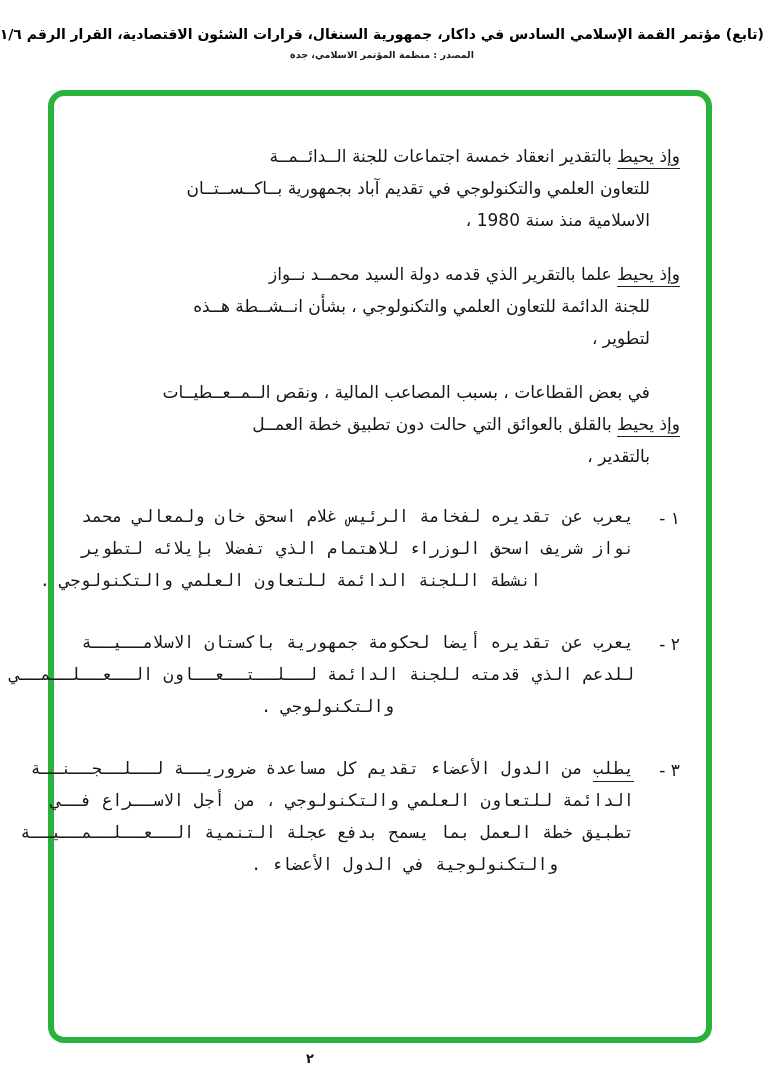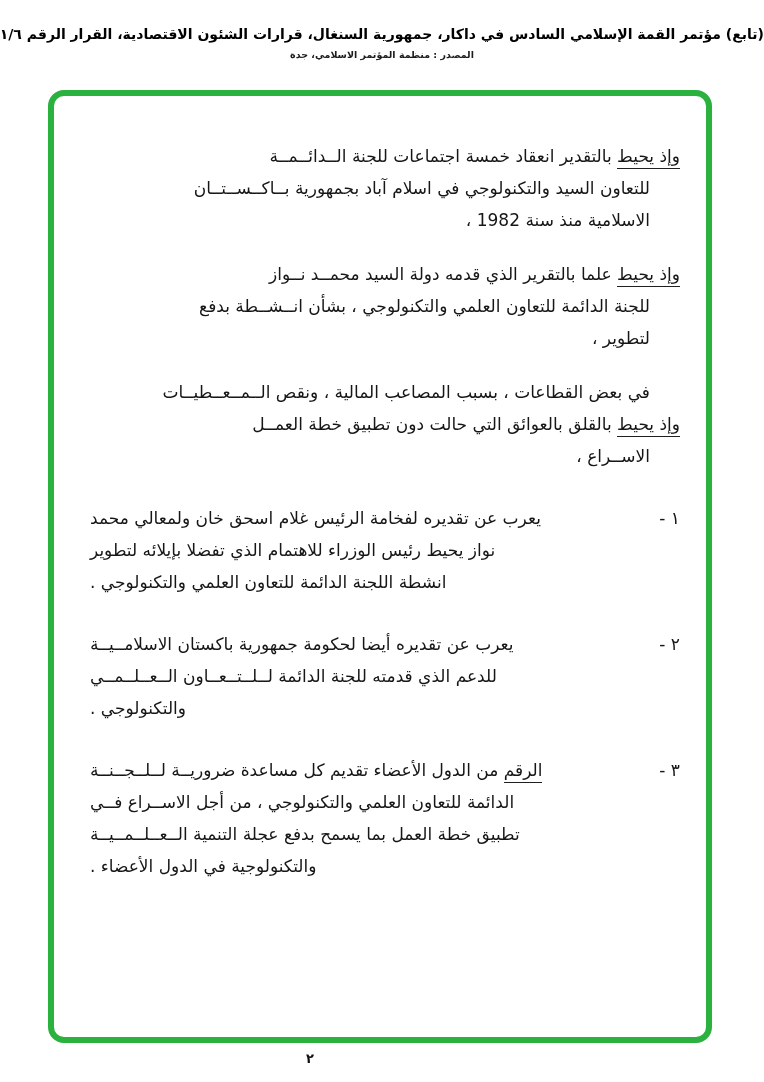--- a/index.html
+++ b/index.html
@@ -50,21 +50,21 @@
   .item {
     position: relative;
     padding-right: 46px;
     margin: 30px 0 22px 0;
   }
   .item .itemhead {
     position: absolute;
     right: 0; top: 0;
     white-space: nowrap;
   }
-  .item .line { text-align: left; white-space: nowrap; }
+  .item .line { text-align: right; white-space: nowrap; font-family: Liberation Mono, monospace; }
   .ul {
     border-bottom: 1.5px solid #1f1f1f;
     padding-bottom: 2px;
   }
   .pagenum {
     position: absolute;
     top: 1051px;
     left: 300px;
     width: 20px;
     text-align: center;
@@ -78,48 +78,48 @@
 
 <div class="header">
   <div class="title">(تابع) مؤتمر القمة الإسلامي السادس في داكار، جمهورية السنغال، قرارات الشئون الاقتصادية، القرار الرقم ١/٦-أ ق (ق أ)</div>
   <div class="source">المصدر : منظمة المؤتمر الاسلامي، جدة</div>
 </div>
 
 <div class="frame" style="border-color: rgb(42, 177, 62);">
   <div class="content">
       <div class="para">
         <div class="line first"><span class="ul">وإذ يحيط</span> بالتقدير انعقاد خمسة اجتماعات للجنة الــدائــمــة</div>
-        <div class="line">للتعاون السيد والتكنولوجي في اسلام آباد بجمهورية بــاكــســتــان</div>
-        <div class="line">الاسلامية منذ سنة 1982 ،</div>
+        <div class="line">للتعاون العلمي والتكنولوجي في تقديم آباد بجمهورية بــاكــســتــان</div>
+        <div class="line">الاسلامية منذ سنة 1980 ،</div>
       </div>
       <div class="para">
         <div class="line first"><span class="ul">وإذ يحيط</span> علما بالتقرير الذي قدمه دولة السيد محمــد نــواز</div>
-        <div class="line">للجنة الدائمة للتعاون العلمي والتكنولوجي ، بشأن انــشــطة بدفع</div>
+        <div class="line">للجنة الدائمة للتعاون العلمي والتكنولوجي ، بشأن انــشــطة هــذه</div>
         <div class="line">لتطوير ،</div>
       </div>
       <div class="para">
         <div class="line">في بعض القطاعات ، بسبب المصاعب المالية ، ونقص الــمــعــطيــات</div>
         <div class="line first"><span class="ul">وإذ يحيط</span> بالقلق بالعوائق التي حالت دون تطبيق خطة العمــل</div>
-        <div class="line">الاســراع ،</div>
+        <div class="line">بالتقدير ،</div>
       </div>
       <div class="item">
         <span class="itemhead">١ -</span>
         <div class="line">يعرب عن تقديره لفخامة الرئيس غلام اسحق خان ولمعالي محمد</div>
-        <div class="line">نواز يحيط رئيس الوزراء للاهتمام الذي تفضلا بإيلائه لتطوير</div>
-        <div class="line" style="margin-right: 120px;">انشطة اللجنة الدائمة للتعاون العلمي والتكنولوجي .</div>
+        <div class="line">نواز شريف اسحق الوزراء للاهتمام الذي تفضلا بإيلائه لتطوير</div>
+        <div class="line" style="margin-right: 93px;">انشطة اللجنة الدائمة للتعاون العلمي والتكنولوجي .</div>
       </div>
       <div class="item">
         <span class="itemhead">٢ -</span>
         <div class="line">يعرب عن تقديره أيضا لحكومة جمهورية باكستان الاسلامــيــة</div>
         <div class="line">للدعم الذي قدمته للجنة الدائمة لــلــتــعــاون الــعــلــمــي</div>
         <div class="line" style="margin-right: 240px;">والتكنولوجي .</div>
       </div>
       <div class="item">
         <span class="itemhead">٣ -</span>
-        <div class="line"><span class="ul">الرقم</span> من الدول الأعضاء تقديم كل مساعدة ضروريــة لــلــجــنــة</div>
+        <div class="line"><span class="ul">يطلب</span> من الدول الأعضاء تقديم كل مساعدة ضروريــة لــلــجــنــة</div>
         <div class="line">الدائمة للتعاون العلمي والتكنولوجي ، من أجل الاســراع فــي</div>
         <div class="line">تطبيق خطة العمل بما يسمح بدفع عجلة التنمية الــعــلــمــيــة</div>
-        <div class="line" style="margin-right: 108px;">والتكنولوجية في الدول الأعضاء .</div>
+        <div class="line" style="margin-right: 76px;">والتكنولوجية في الدول الأعضاء .</div>
       </div>
     </div>
 </div>
 
 <div class="pagenum">٢</div>
 
 </body></html>

